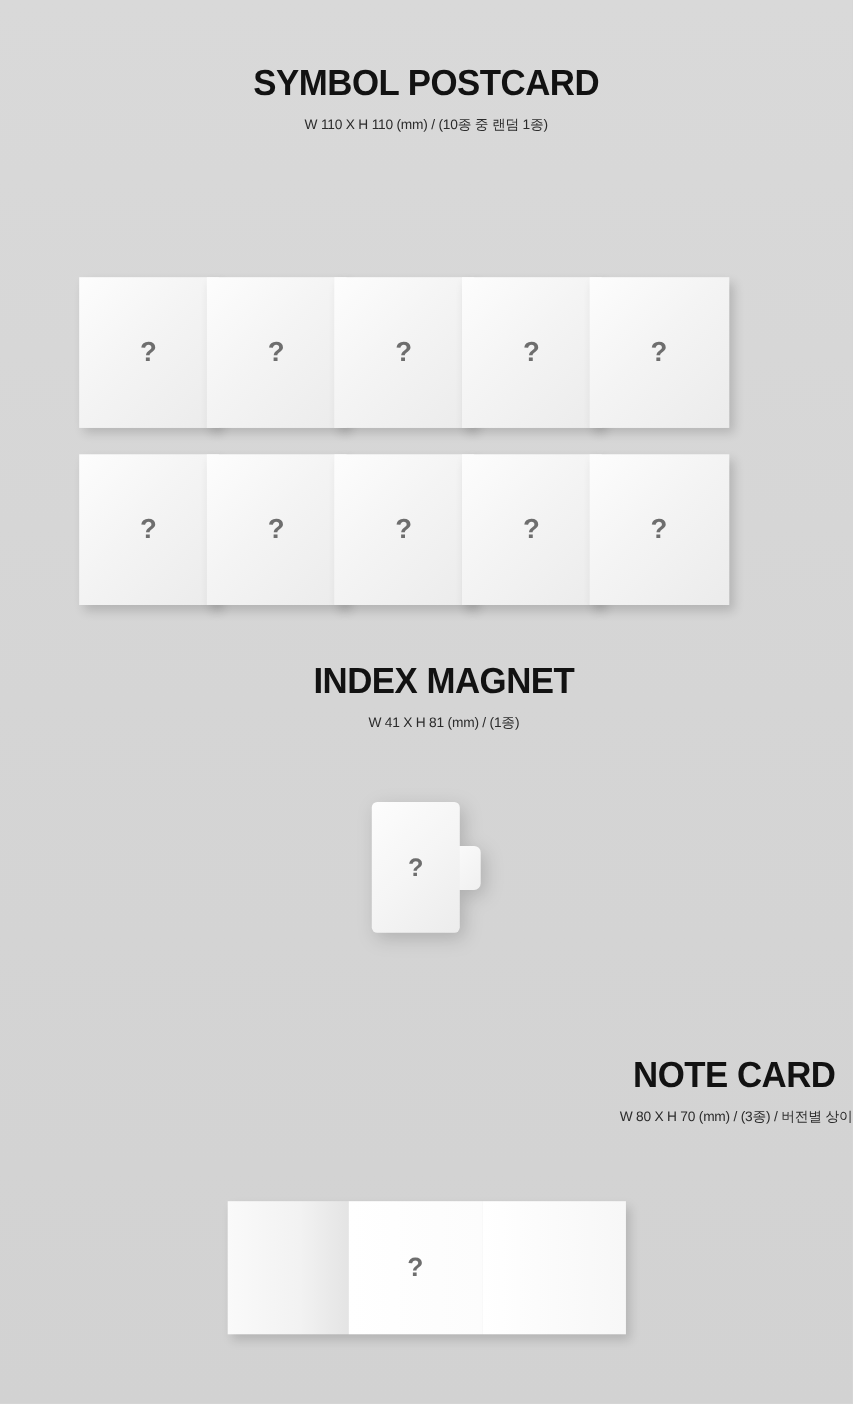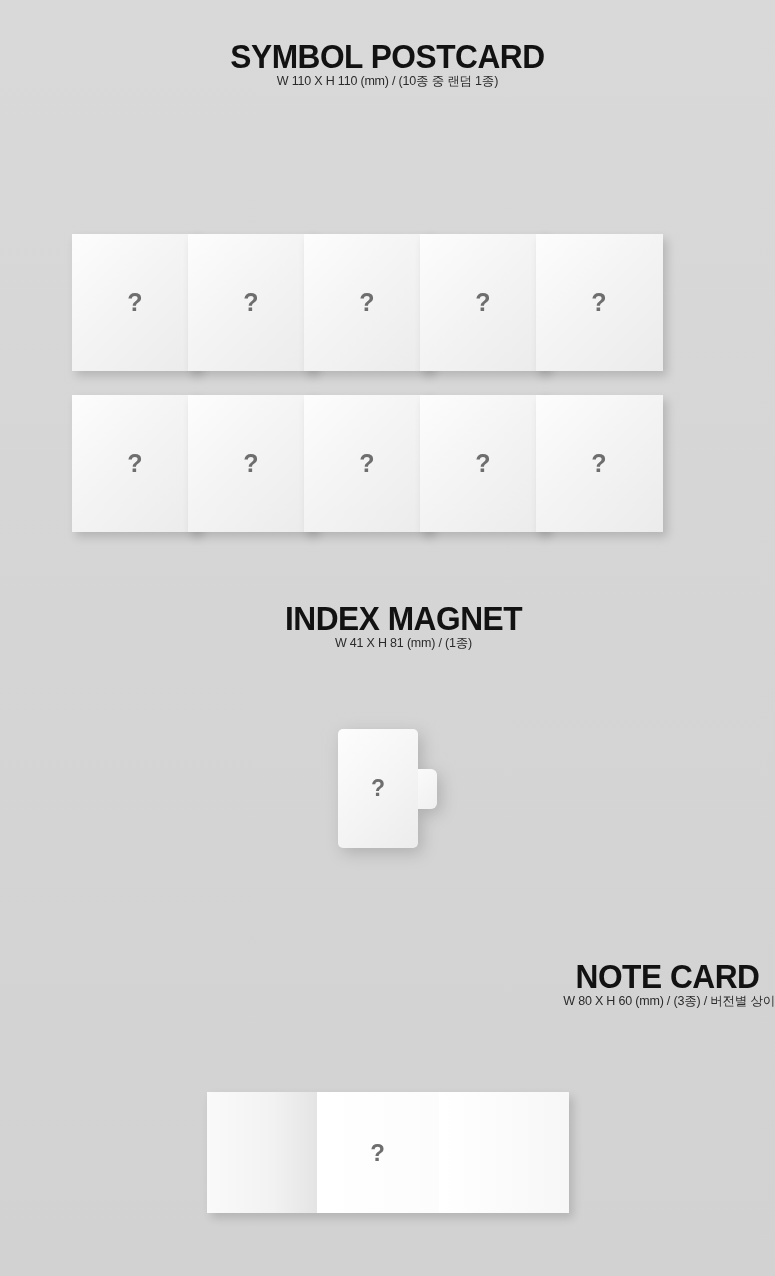--- a/index.html
+++ b/index.html
@@ -32,20 +32,21 @@
     letter-spacing: -0.5px;
     color: #121212;
     line-height: 1;
     font-stretch: condensed;
     transform: scaleX(0.96);
   }
   .sec-sub {
     font-size: 12.5px;
     color: #2b2b2b;
     letter-spacing: -0.2px;
+    margin-top: 14px;
     font-weight: normal;
   }
 
   
   .card {
     background: linear-gradient(135deg, #fdfdfd 0%, #f4f4f4 45%, #ebebeb 100%);
     box-shadow: 4px 5px 9px rgba(0,0,0,0.16);
     position: relative;
     display: flex;
     align-items: center;
@@ -55,21 +56,21 @@
     font-size: 26px;
     font-weight: bold;
     color: #6e6e6e;
     line-height: 1;
     user-select: none;
   }
 
   
   #symbol-postcard-section {
     position: absolute;
-    top: 40px;
+    top: 58px;
     left: 0;
     width: 775px;
   }
   .postcard-rows {
     position: absolute;
     top: 194px;
     left: 0;
     width: 775px;
   }
   .pc-row {
@@ -241,21 +242,21 @@
         <div class="tab"></div>
         <div class="body">
           <span class="qmark">?</span>
         </div>
       </div>
     </div>
   </div>
 
   <div class="section" id="note-card-section">
     <div class="sec-title">NOTE CARD</div>
-    <div class="sec-sub">W 80 X H 60 (mm) / (3종) / 버전별 상이</div>
+    <div class="sec-sub">W 80 X H 70 (mm) / (3종) / 버전별 상이</div>
 
     <div class="note-wrap">
       <div class="note">
         <div class="panel p1"></div>
         <div class="panel p2">
           <span class="qmark">?</span>
         </div>
         <div class="panel p3"></div>
       </div>
     </div>

